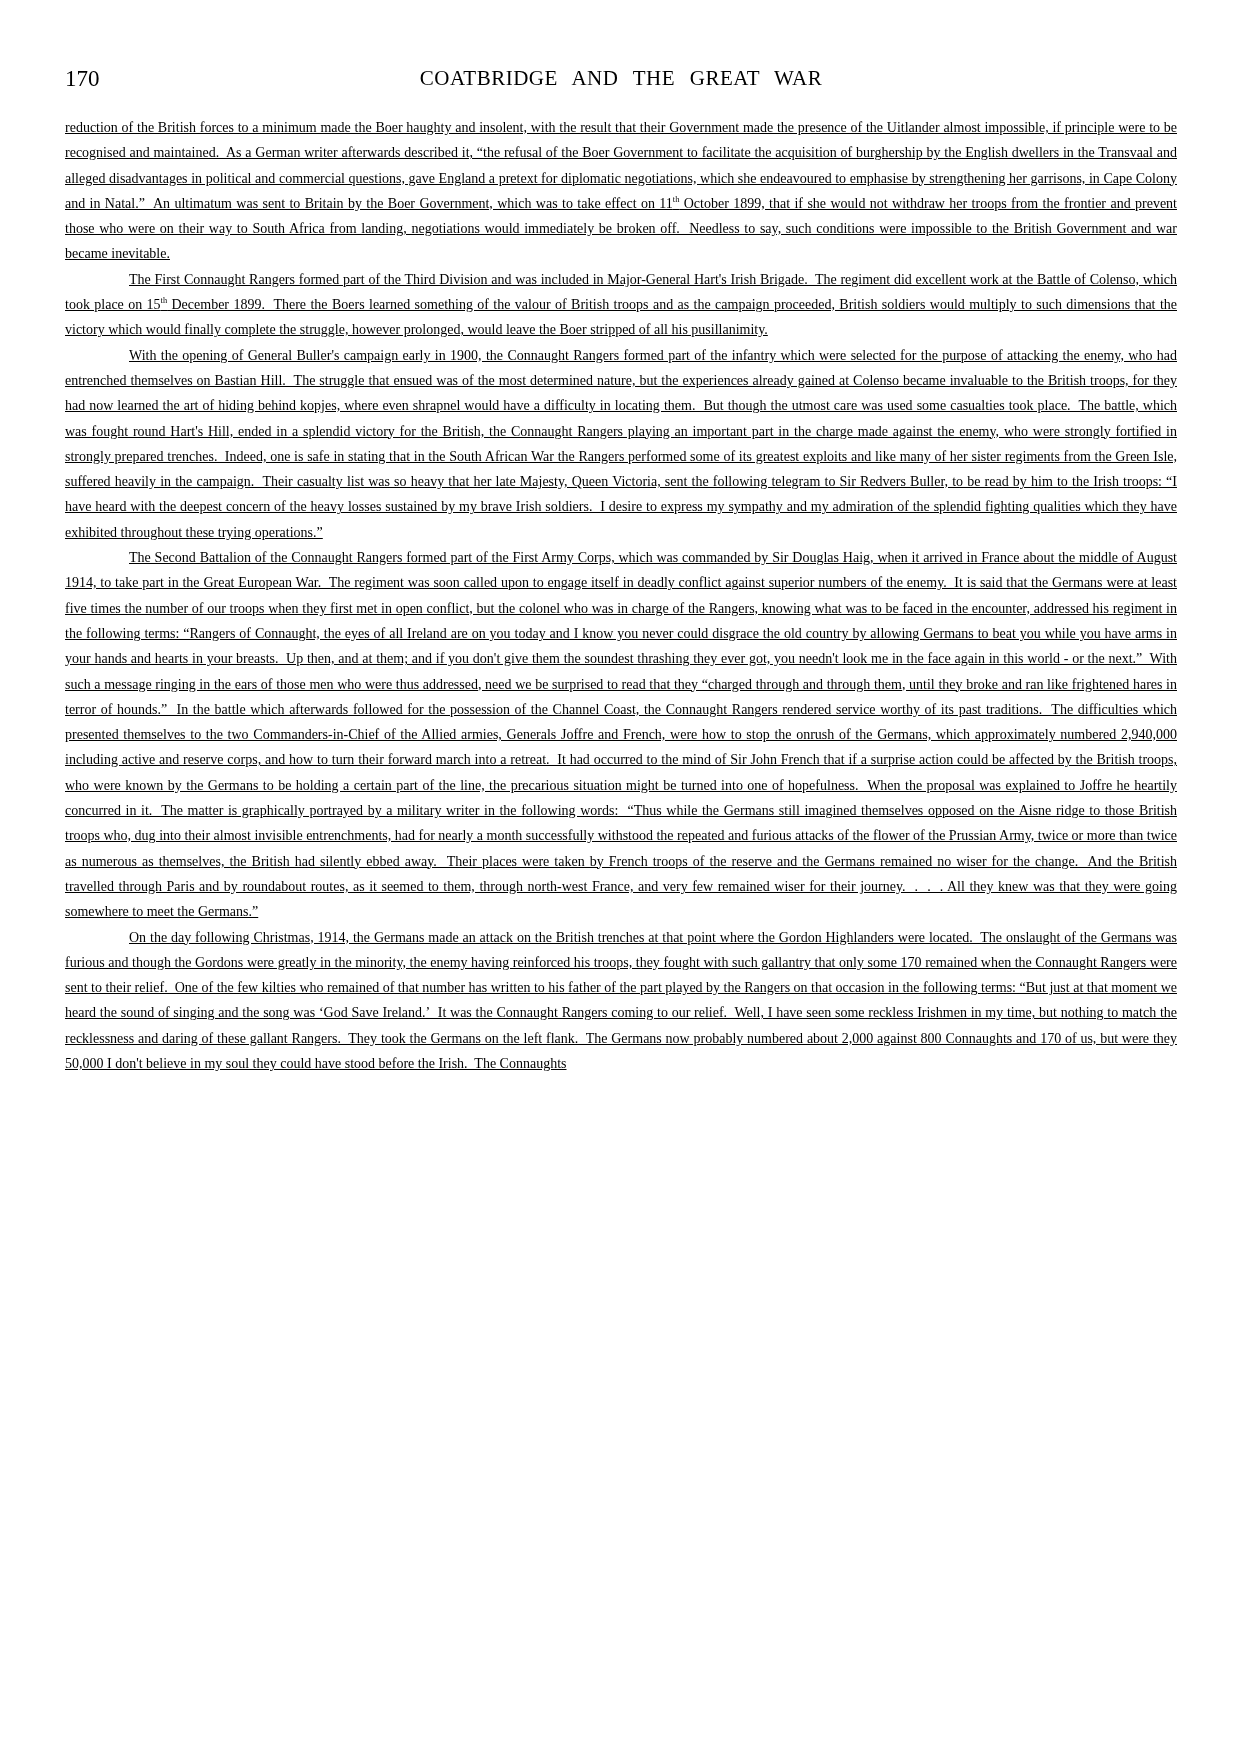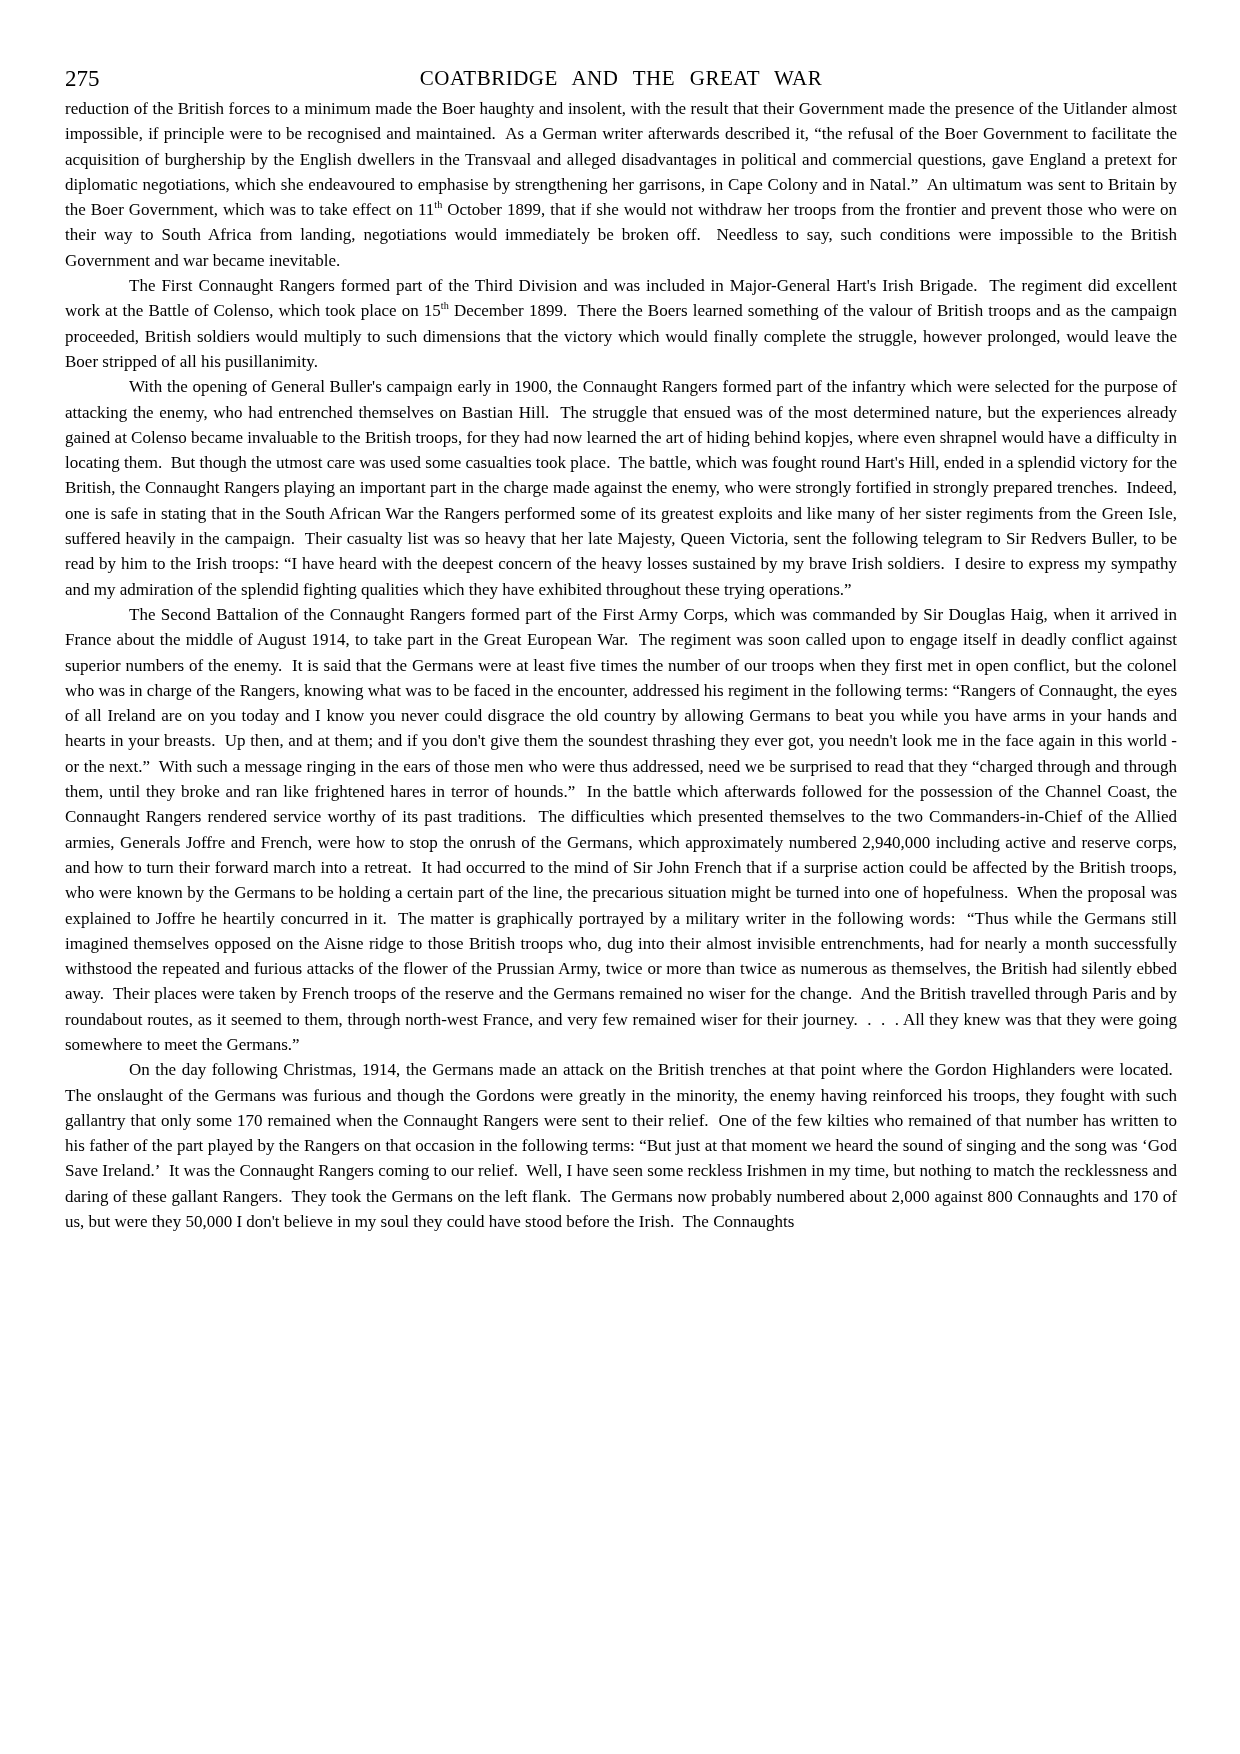--- a/index.html
+++ b/index.html
@@ -33,44 +33,45 @@
   }
   .page-title {
     display: inline-block;
     font-size: 21px;
     line-height: 36px;
     letter-spacing: 0.5px;
     word-spacing: 9px;
     white-space: nowrap;
   }
   .text-body {
-    margin-top: 0;
+    margin-top: 19px;
     text-align: justify;
-    font-size: 17px;
+    font-size: 14px;
     line-height: 25.3px;
+    text-decoration: underline;
   }
   .para {
     margin: 0;
     padding: 0;
   }
   .para.indent {
     text-indent: 64px;
   }
   .para sup {
     font-size: 0.60em;
     line-height: 0;
     vertical-align: super;
   }
 </style>
 </head>
 <body>
 
 <div class="page">
   <div class="page-header">
-    <span class="page-number">275</span>
+    <span class="page-number">170</span>
     <span class="page-title">COATBRIDGE AND THE GREAT WAR</span>
   </div>
   <main class="text-body">
       <p class="para"><span>reduction of the British forces to a minimum made the Boer haughty and insolent, with the result that their Government made the presence of the Uitlander almost impossible, if principle were to be recognised and maintained.&nbsp; As a German writer afterwards described it, “the refusal of the Boer Government to facilitate the acquisition of burghership by the English dwellers in the Transvaal and alleged disadvantages in political and commercial questions, gave England a pretext for diplomatic negotiations, which she endeavoured to emphasise by strengthening her garrisons, in Cape Colony and in Natal.”&nbsp; An ultimatum was sent to Britain by the Boer Government, which was to take effect on 11</span><sup>th</sup><span> October 1899, that if she would not withdraw her troops from the frontier and prevent those who were on their way to South Africa from landing, negotiations would immediately be broken off.&nbsp; Needless to say, such conditions were impossible to the British Government and war became inevitable.</span></p>
       <p class="para indent"><span>The First Connaught Rangers formed part of the Third Division and was included in Major-General Hart's Irish Brigade.&nbsp; The regiment did excellent work at the Battle of Colenso, which took place on 15</span><sup>th</sup><span> December 1899.&nbsp; There the Boers learned something of the valour of British troops and as the campaign proceeded, British soldiers would multiply to such dimensions that the victory which would finally complete the struggle, however prolonged, would leave the Boer stripped of all his pusillanimity.</span></p>
       <p class="para indent"><span>With the opening of General Buller's campaign early in 1900, the Connaught Rangers formed part of the infantry which were selected for the purpose of attacking the enemy, who had entrenched themselves on Bastian Hill.&nbsp; The struggle that ensued was of the most determined nature, but the experiences already gained at Colenso became invaluable to the British troops, for they had now learned the art of hiding behind kopjes, where even shrapnel would have a difficulty in locating them.&nbsp; But though the utmost care was used some casualties took place.&nbsp; The battle, which was fought round Hart's Hill, ended in a splendid victory for the British, the Connaught Rangers playing an important part in the charge made against the enemy, who were strongly fortified in strongly prepared trenches.&nbsp; Indeed, one is safe in stating that in the South African War the Rangers performed some of its greatest exploits and like many of her sister regiments from the Green Isle, suffered heavily in the campaign.&nbsp; Their casualty list was so heavy that her late Majesty, Queen Victoria, sent the following telegram to Sir Redvers Buller, to be read by him to the Irish troops: “I have heard with the deepest concern of the heavy losses sustained by my brave Irish soldiers.&nbsp; I desire to express my sympathy and my admiration of the splendid fighting qualities which they have exhibited throughout these trying operations.”</span></p>
       <p class="para indent"><span>The Second Battalion of the Connaught Rangers formed part of the First Army Corps, which was commanded by Sir Douglas Haig, when it arrived in France about the middle of August 1914, to take part in the Great European War.&nbsp; The regiment was soon called upon to engage itself in deadly conflict against superior numbers of the enemy.&nbsp; It is said that the Germans were at least five times the number of our troops when they first met in open conflict, but the colonel who was in charge of the Rangers, knowing what was to be faced in the encounter, addressed his regiment in the following terms: “Rangers of Connaught, the eyes of all Ireland are on you today and I know you never could disgrace the old country by allowing Germans to beat you while you have arms in your hands and hearts in your breasts.&nbsp; Up then, and at them; and if you don't give them the soundest thrashing they ever got, you needn't look me in the face again in this world - or the next.”&nbsp; With such a message ringing in the ears of those men who were thus addressed, need we be surprised to read that they “charged through and through them, until they broke and ran like frightened hares in terror of hounds.”&nbsp; In the battle which afterwards followed for the possession of the Channel Coast, the Connaught Rangers rendered service worthy of its past traditions.&nbsp; The difficulties which presented themselves to the two Commanders-in-Chief of the Allied armies, Generals Joffre and French, were how to stop the onrush of the Germans, which approximately numbered 2,940,000 including active and reserve corps, and how to turn their forward march into a retreat.&nbsp; It had occurred to the mind of Sir John French that if a surprise action could be affected by the British troops, who were known by the Germans to be holding a certain part of the line, the precarious situation might be turned into one of hopefulness.&nbsp; When the proposal was explained to Joffre he heartily concurred in it.&nbsp; The matter is graphically portrayed by a military writer in the following words:&nbsp; “Thus while the Germans still imagined themselves opposed on the Aisne ridge to those British troops who, dug into their almost invisible entrenchments, had for nearly a month successfully withstood the repeated and furious attacks of the flower of the Prussian Army, twice or more than twice as numerous as themselves, the British had silently ebbed away.&nbsp; Their places were taken by French troops of the reserve and the Germans remained no wiser for the change.&nbsp; And the British travelled through Paris and by roundabout routes, as it seemed to them, through north-west France, and very few remained wiser for their journey.&nbsp; .&nbsp; .&nbsp; . All they knew was that they were going somewhere to meet the Germans.”</span></p>
       <p class="para indent"><span>On the day following Christmas, 1914, the Germans made an attack on the British trenches at that point where the Gordon Highlanders were located.&nbsp; The onslaught of the Germans was furious and though the Gordons were greatly in the minority, the enemy having reinforced his troops, they fought with such gallantry that only some 170 remained when the Connaught Rangers were sent to their relief.&nbsp; One of the few kilties who remained of that number has written to his father of the part played by the Rangers on that occasion in the following terms: “But just at that moment we heard the sound of singing and the song was ‘God Save Ireland.’&nbsp; It was the Connaught Rangers coming to our relief.&nbsp; Well, I have seen some reckless Irishmen in my time, but nothing to match the recklessness and daring of these gallant Rangers.&nbsp; They took the Germans on the left flank.&nbsp; The Germans now probably numbered about 2,000 against 800 Connaughts and 170 of us, but were they 50,000 I don't believe in my soul they could have stood before the Irish.&nbsp; The Connaughts</span></p>
     </main>
 </div>

